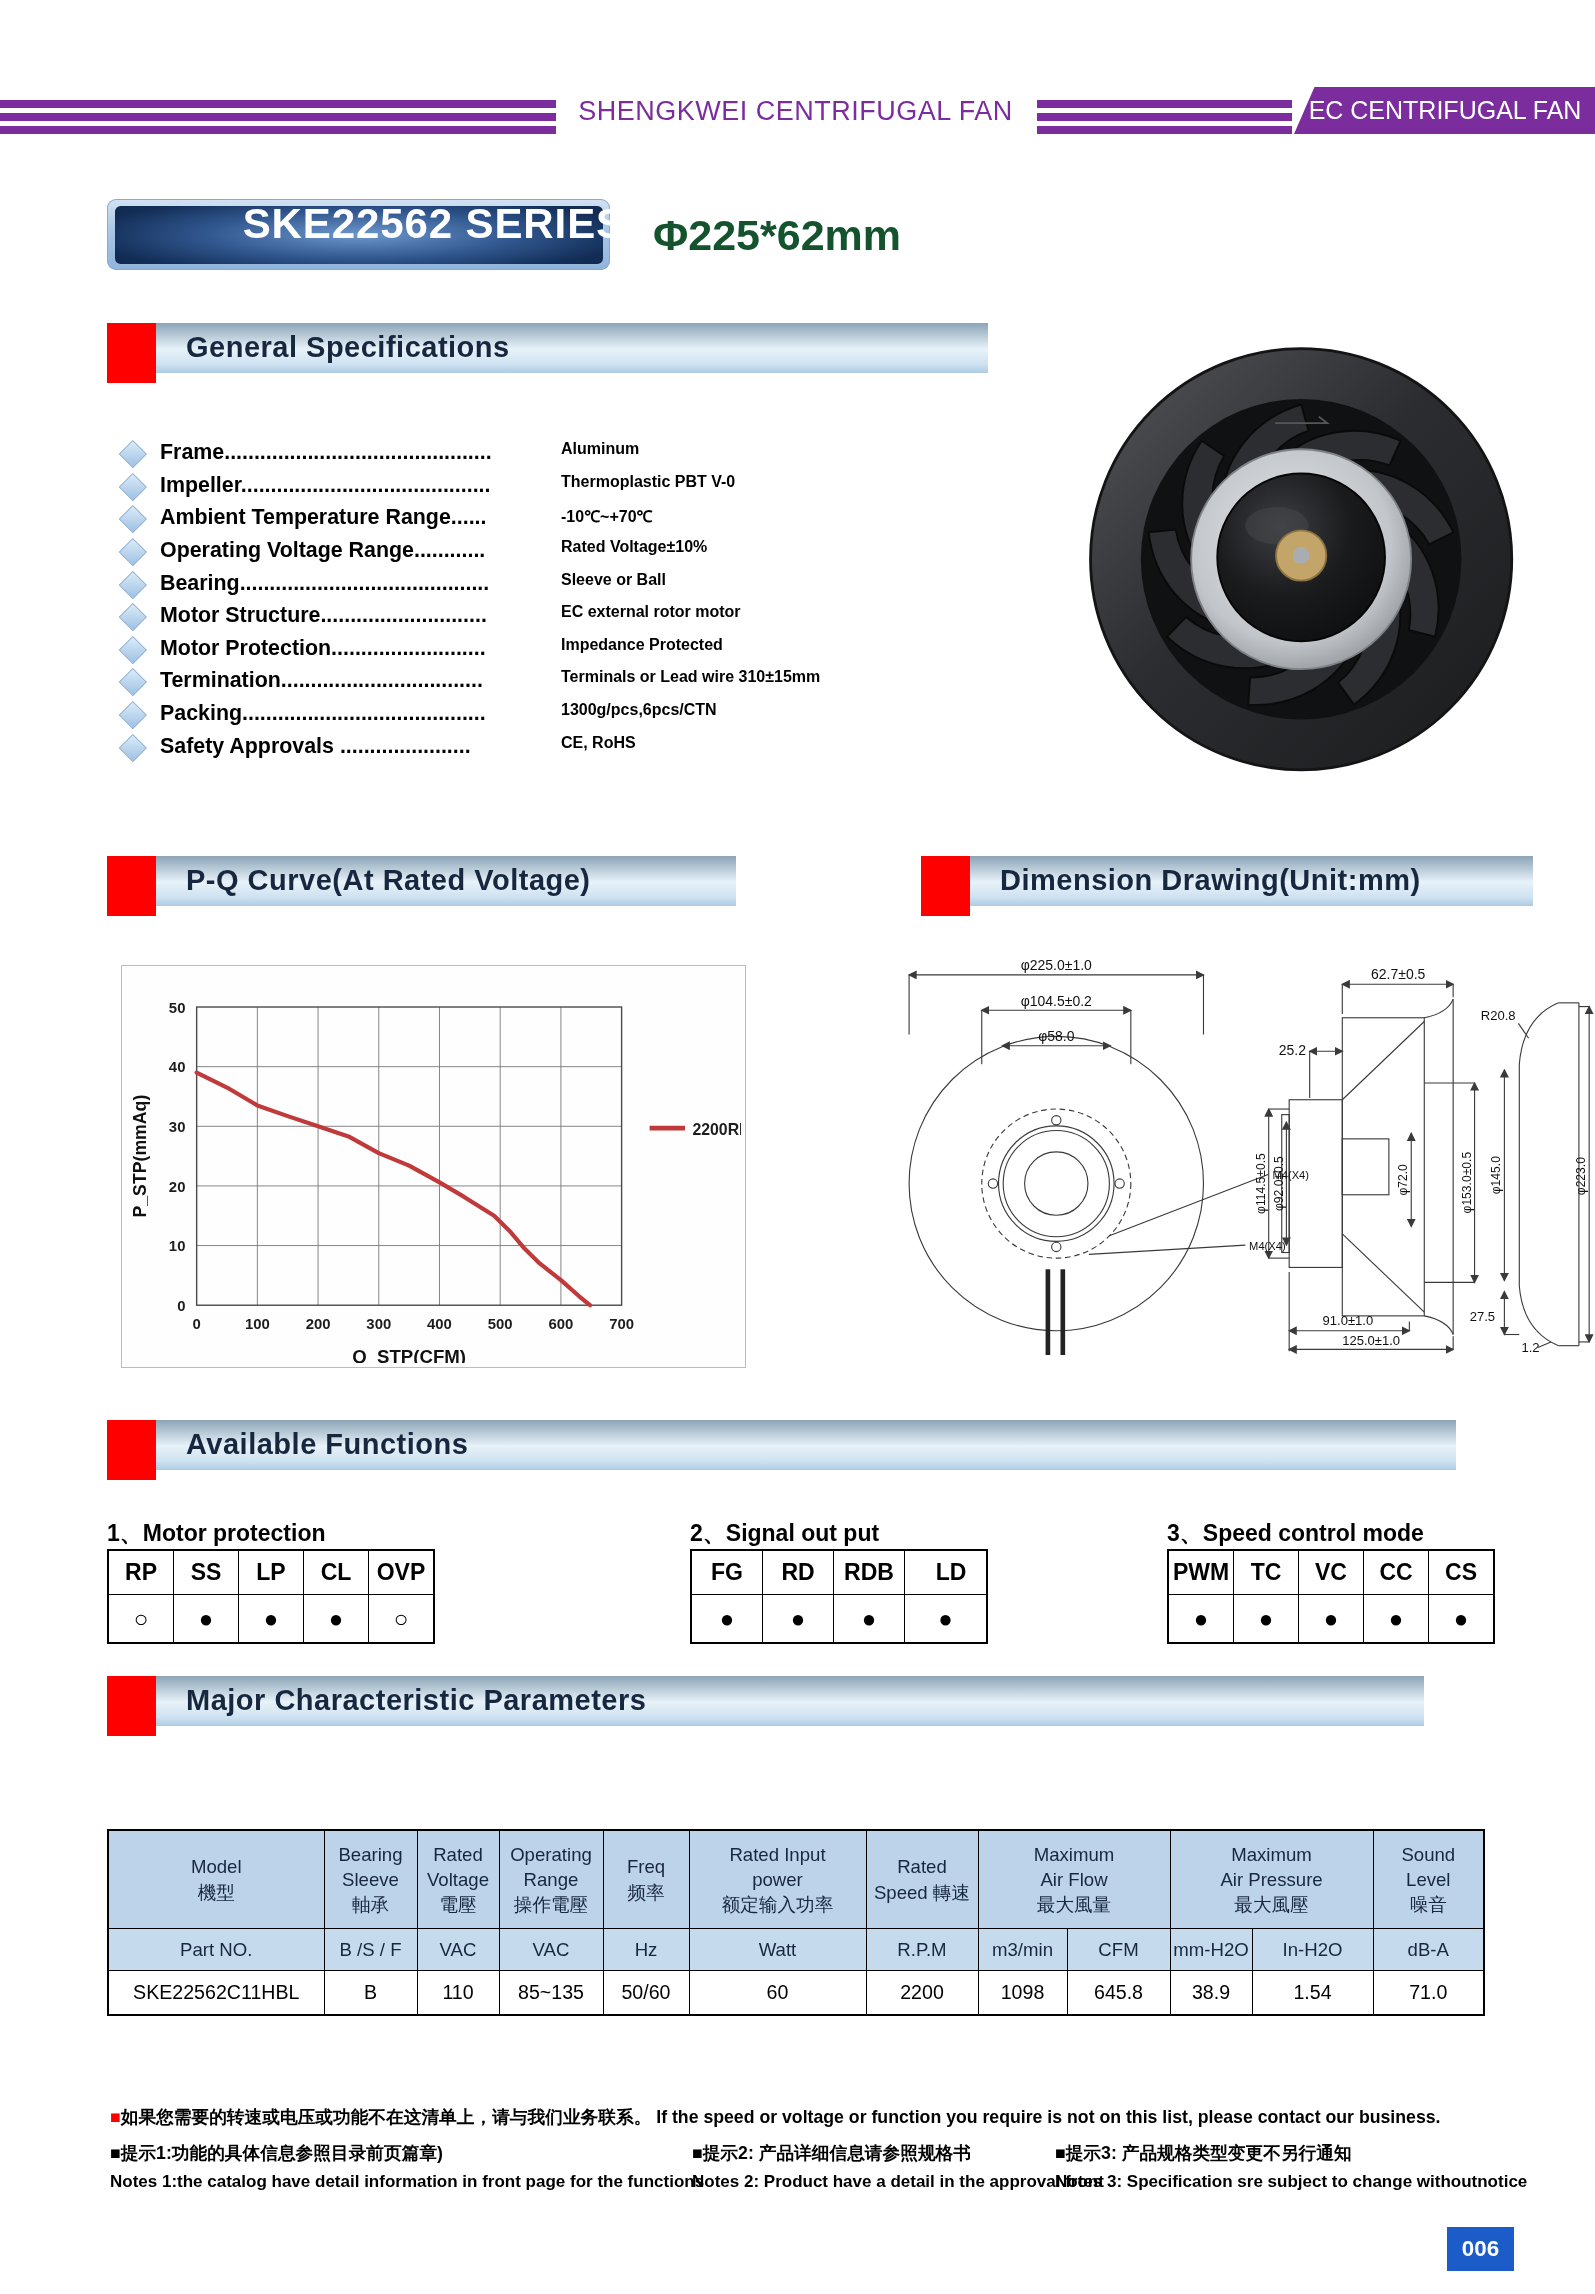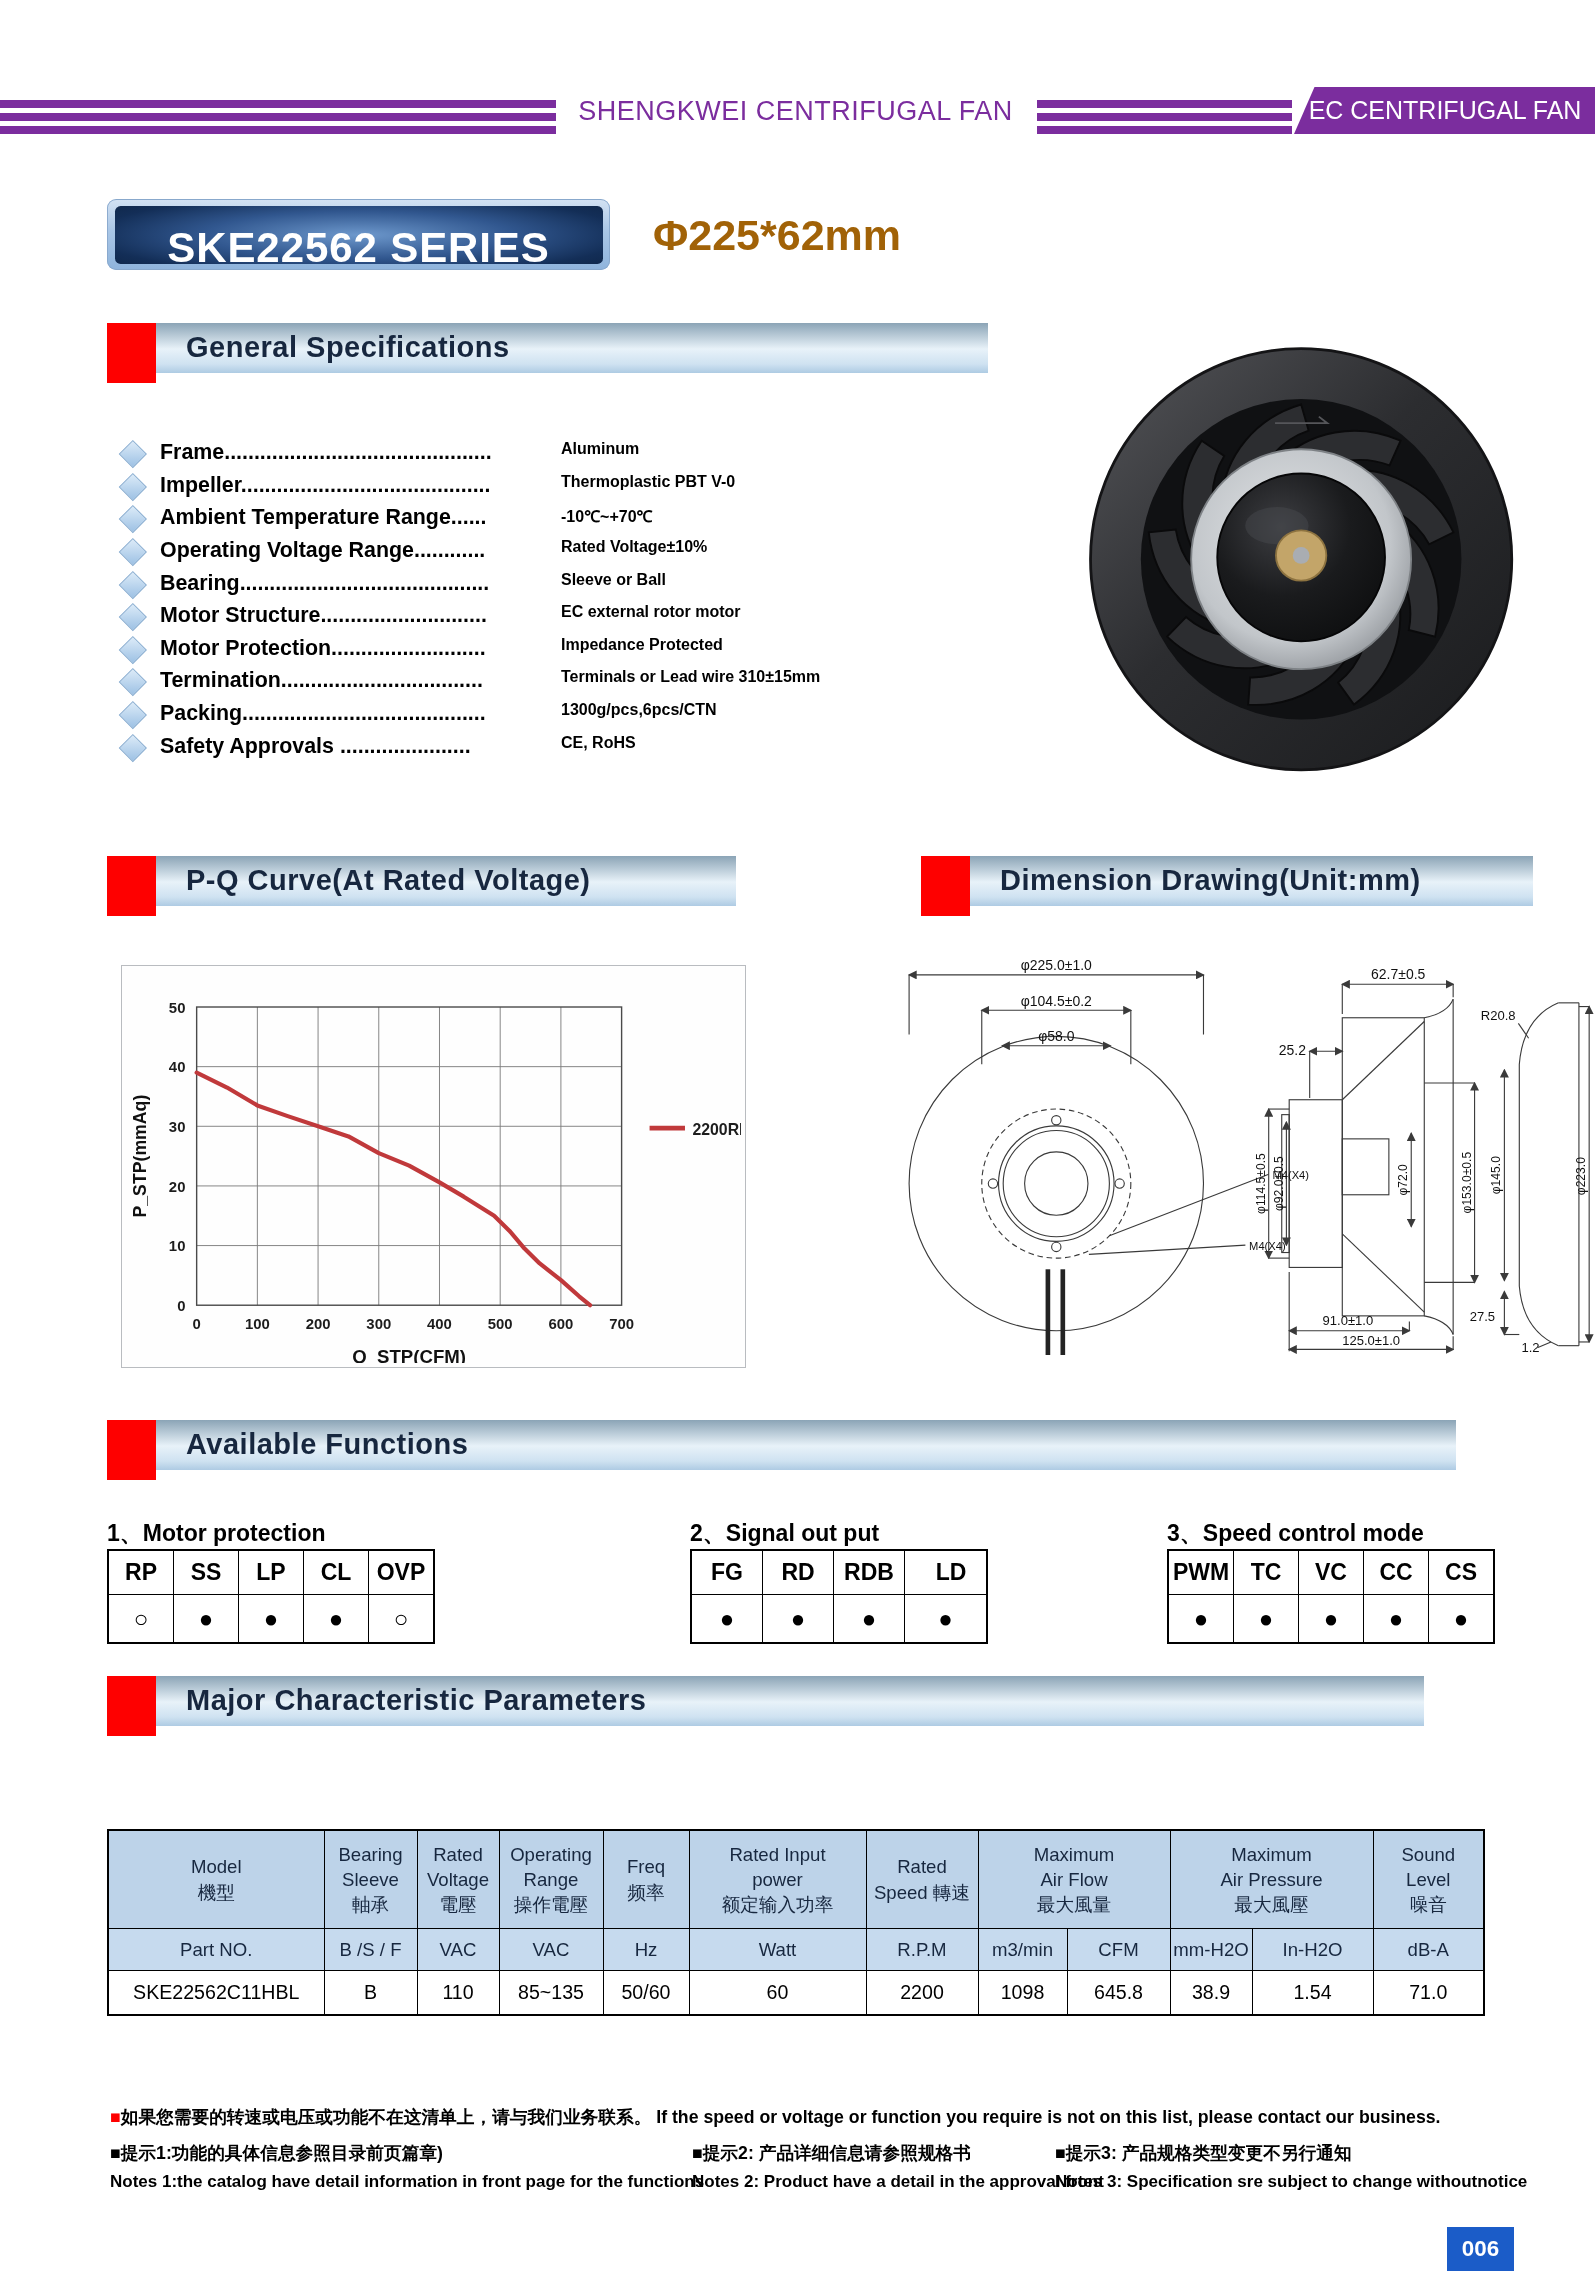--- a/index.html
+++ b/index.html
@@ -16,23 +16,23 @@
   .banner { position:absolute; left:1294px; top:87px; width:302px; height:47px; background:#7b2d9e;
             clip-path:polygon(20.5px 0,100% 0,100% 100%,0 100%);
             color:#fff; font-size:25px; text-align:center; line-height:47px; }
 
   
   .series-badge { position:absolute; left:107px; top:199px; width:503px; height:71px;
                   border-radius:9.3px; background:linear-gradient(180deg,#d3e2f3,#a9c6e6 45%,#8fb4dc);
                   box-shadow:inset 0 0 0 0.9px #88a8cc; }
   .series-badge .inner { position:absolute; left:7.5px; right:7.5px; top:6.5px; bottom:6.5px; border-radius:5.6px;
                   background:radial-gradient(70% 90% at 50% 50%, #6d98cc 0%, #31578f 45%, #132e57 78%, #0e2444 100%); }
-  .series-badge .txt { position:absolute; width:100%; text-align:center; top:25px;
-                  font-size:42px; font-weight:bold; color:#fff; letter-spacing:0.9px; }
-  .size-label { position:absolute; left:653px; top:211px; font-size:43px; font-weight:bold; color:#a16207; }
+  .series-badge .txt { position:absolute; width:100%; text-align:right; top:1px;
+                  font-size:42px; font-weight:bold; color:#fff; letter-spacing:0.9px;padding-left:15px; }
+  .size-label { position:absolute; left:653px; top:211px; font-size:43px; font-weight:bold; color:#14532d; }
 
   
   .sec-head { position:absolute; height:50px; }
   .sec-head .rsq { position:absolute; left:0; top:0; width:49px; height:60px; background:#fe0000; }
   .sec-head .bar { position:absolute; left:49px; top:0; right:0; height:50px;
                    background:linear-gradient(180deg,#8ba4b6 0%,#e8f2f9 52%,#cfe2f1 82%,#aecbe3 100%); }
   .sec-head .txt { position:absolute; left:79px; top:7.5px; font-size:29px; font-weight:bold;
                    color:#17273f; letter-spacing:0.5px; }
 
   

